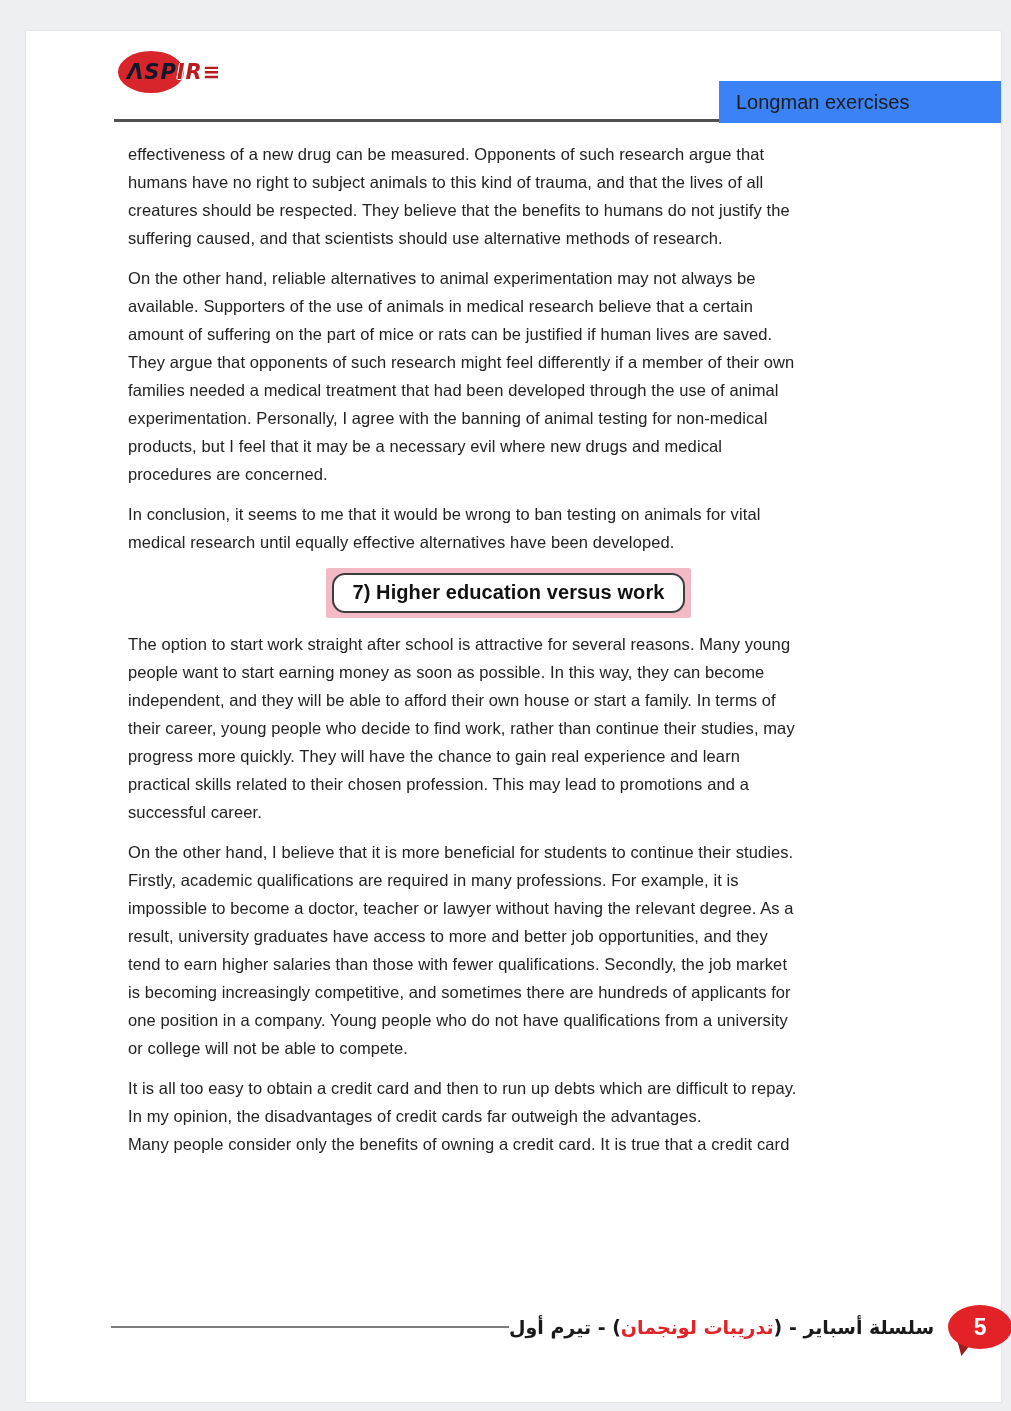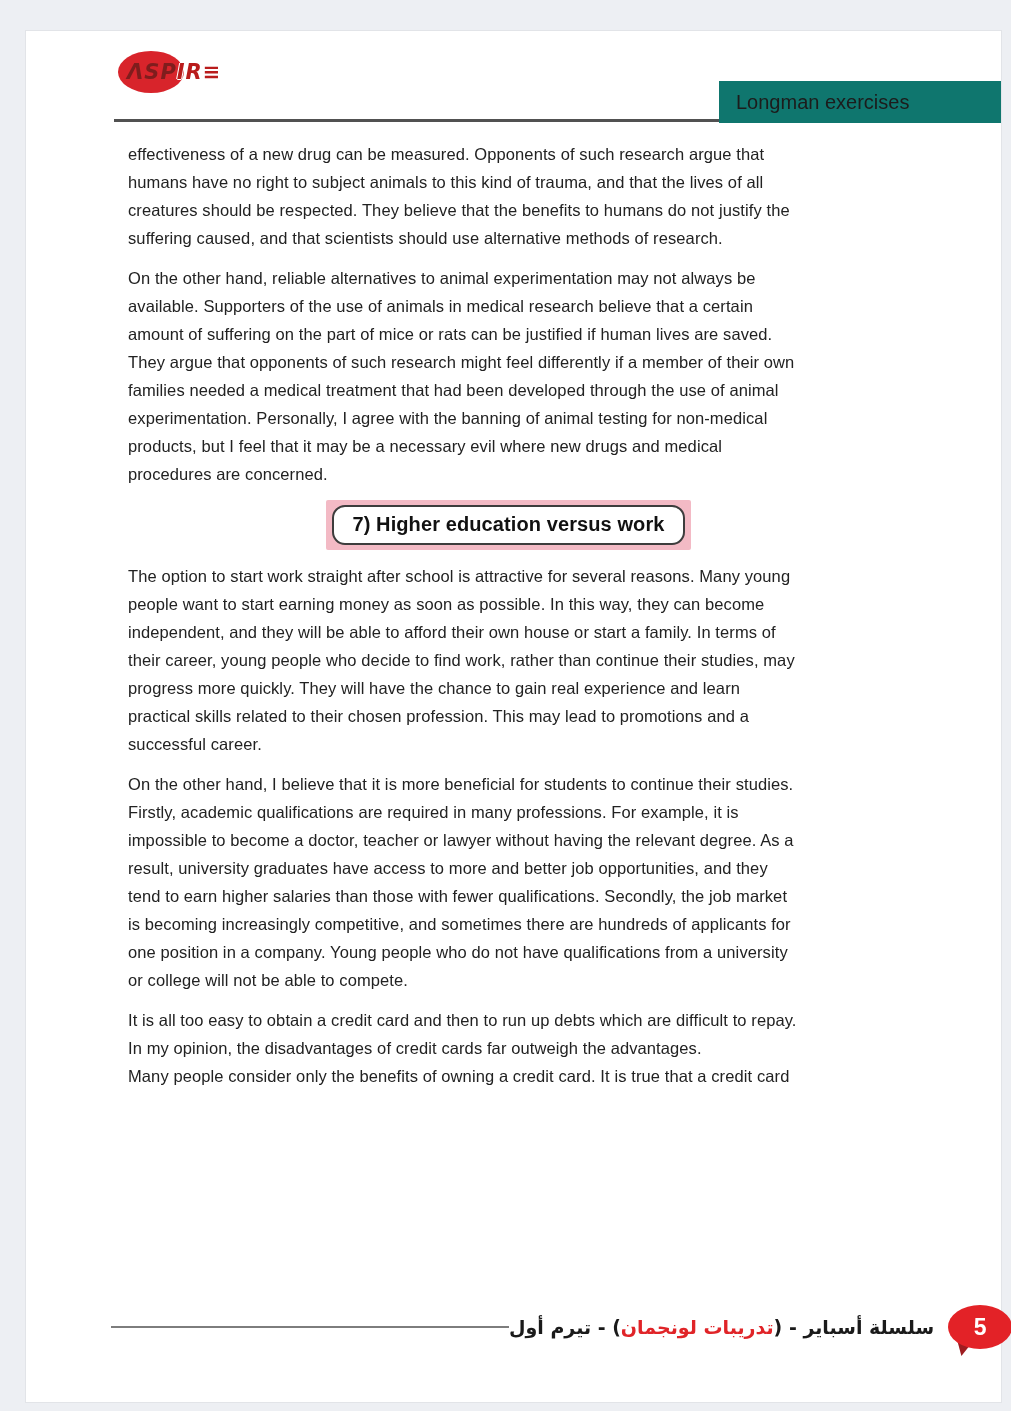--- a/index.html
+++ b/index.html
@@ -24,28 +24,28 @@
   .logo-oval {
     position: absolute; left: 0; top: 4px; width: 66px; height: 42px;
     background: #d8242b; border-radius: 50%;
   }
   .logo-text {
     position: absolute; left: 9px; top: 13px;
     font-weight: bold; font-style: italic;
     font-size: 21px; letter-spacing: 1px; white-space: nowrap;
     font-family: "DejaVu Sans", sans-serif;
   }
-  .logo-asp { color: #7f1d1d; }
+  .logo-asp { color: #0f172a; }
   .logo-ire {
     color: #b91c1c;
     text-shadow: 1px 0 0 #fff, -1px 0 0 #fff, 0 1px 0 #fff, 0 -1px 0 #fff;
   }
   .header-tag {
     position: absolute; left: 693px; right: 0; top: 50px; height: 42px;
-    background: #0f766e;
+    background: #3b82f6;
     font-size: 20px; line-height: 42px; padding-left: 17px;
     color: #1c1c1c; box-sizing: border-box;
   }
   .header-rule {
     position: absolute; left: 88px; top: 88px; width: 605px; height: 3px;
     background: #515151;
   }
   
   .page-content {
     position: absolute; left: 90px; right: 100px; top: 97px;
@@ -105,20 +105,21 @@
       <div class="logo-oval"></div>
       <div class="logo-text"><span class="logo-asp">ΛSP</span><span class="logo-ire">IR≡</span></div>
     </div>
     <div class="header-rule"></div>
     <div class="header-tag">Longman exercises</div>
   </div>
 
   <div class="page-content">
       <p class="para">effectiveness of a new drug can be measured. Opponents of such research argue that<br>humans have no right to subject animals to this kind of trauma, and that the lives of all<br>creatures should be respected. They believe that the benefits to humans do not justify the<br>suffering caused, and that scientists should use alternative methods of research.</p>
       <p class="para">On the other hand, reliable alternatives to animal experimentation may not always be<br>available. Supporters of the use of animals in medical research believe that a certain<br>amount of suffering on the part of mice or rats can be justified if human lives are saved.<br>They argue that opponents of such research might feel differently if a member of their own<br>families needed a medical treatment that had been developed through the use of animal<br>experimentation. Personally, I agree with the banning of animal testing for non-medical<br>products, but I feel that it may be a necessary evil where new drugs and medical<br>procedures are concerned.</p>
+      <p class="para">In conclusion, it seems to me that it would be wrong to ban testing on animals for vital<br>medical research until equally effective alternatives have been developed.</p>
       <div class="heading-row">
         <div class="heading-outer">
           <div class="heading-inner">7) Higher education versus work</div>
         </div>
       </div>
       <p class="para">The option to start work straight after school is attractive for several reasons. Many young<br>people want to start earning money as soon as possible. In this way, they can become<br>independent, and they will be able to afford their own house or start a family. In terms of<br>their career, young people who decide to find work, rather than continue their studies, may<br>progress more quickly. They will have the chance to gain real experience and learn<br>practical skills related to their chosen profession. This may lead to promotions and a<br>successful career.</p>
       <p class="para">On the other hand, I believe that it is more beneficial for students to continue their studies.<br>Firstly, academic qualifications are required in many professions. For example, it is<br>impossible to become a doctor, teacher or lawyer without having the relevant degree. As a<br>result, university graduates have access to more and better job opportunities, and they<br>tend to earn higher salaries than those with fewer qualifications. Secondly, the job market<br>is becoming increasingly competitive, and sometimes there are hundreds of applicants for<br>one position in a company. Young people who do not have qualifications from a university<br>or college will not be able to compete.</p>
       <p class="para">It is all too easy to obtain a credit card and then to run up debts which are difficult to repay.<br>In my opinion, the disadvantages of credit cards far outweigh the advantages.<br>Many people consider only the benefits of owning a credit card. It is true that a credit card</p>
     </div>
 

